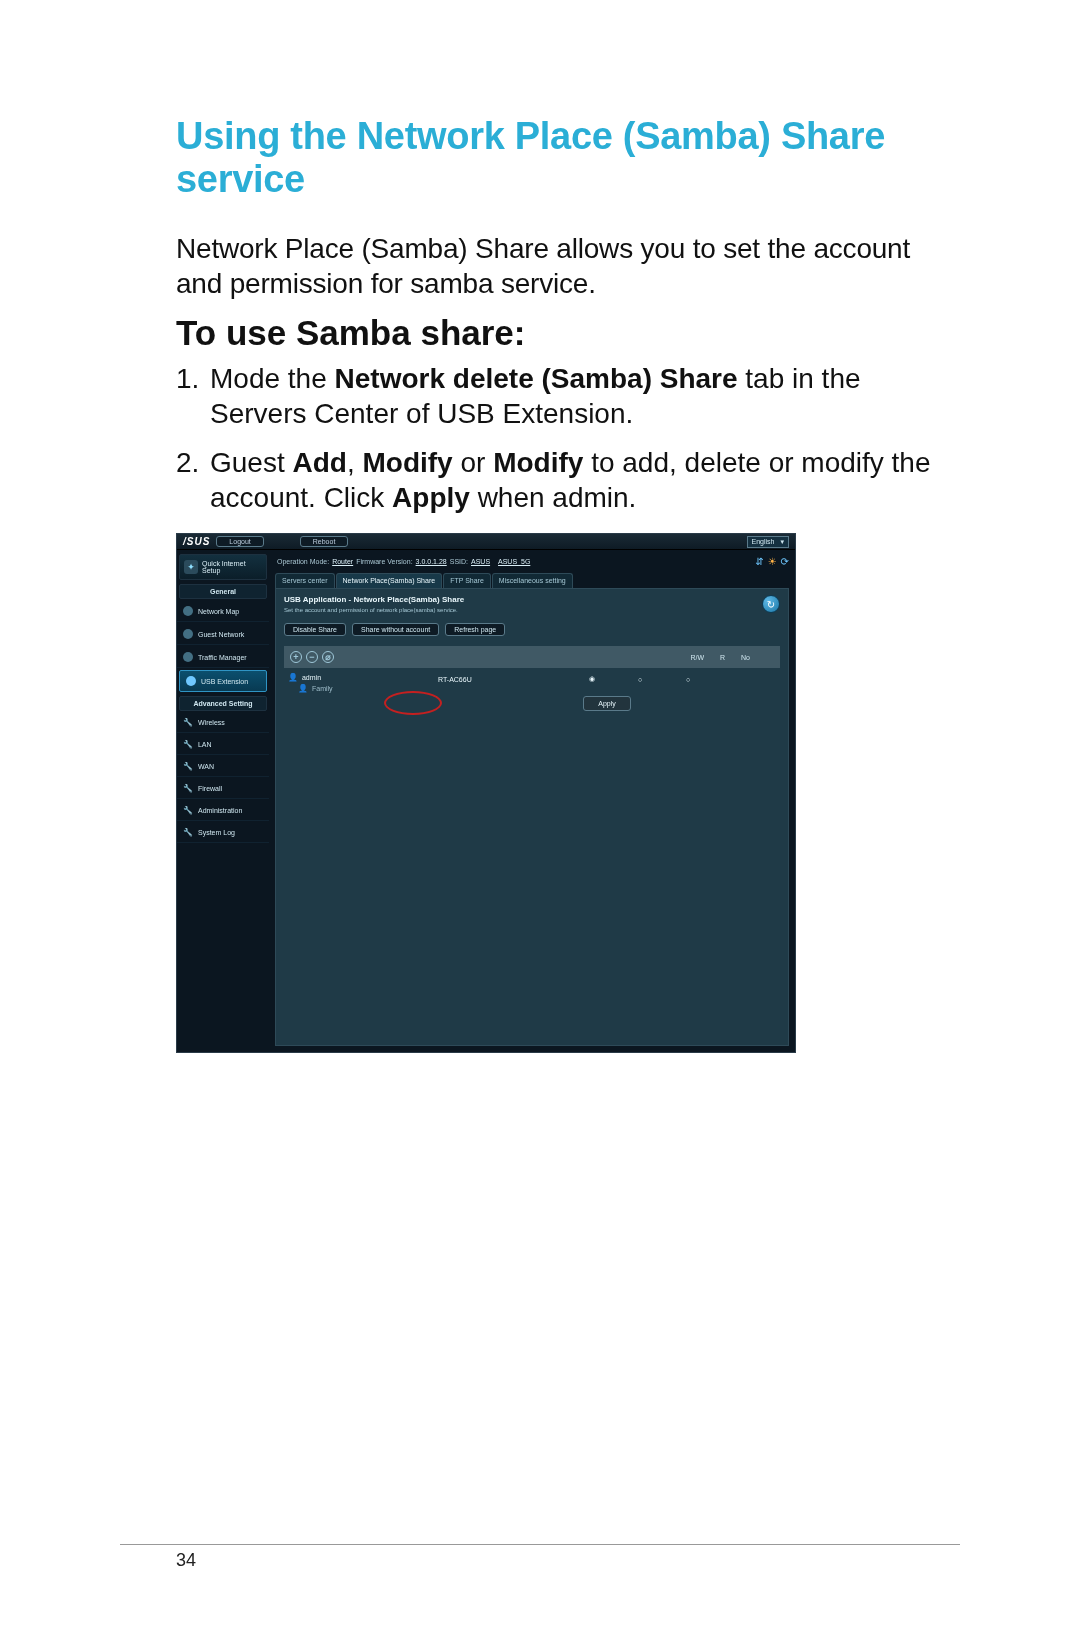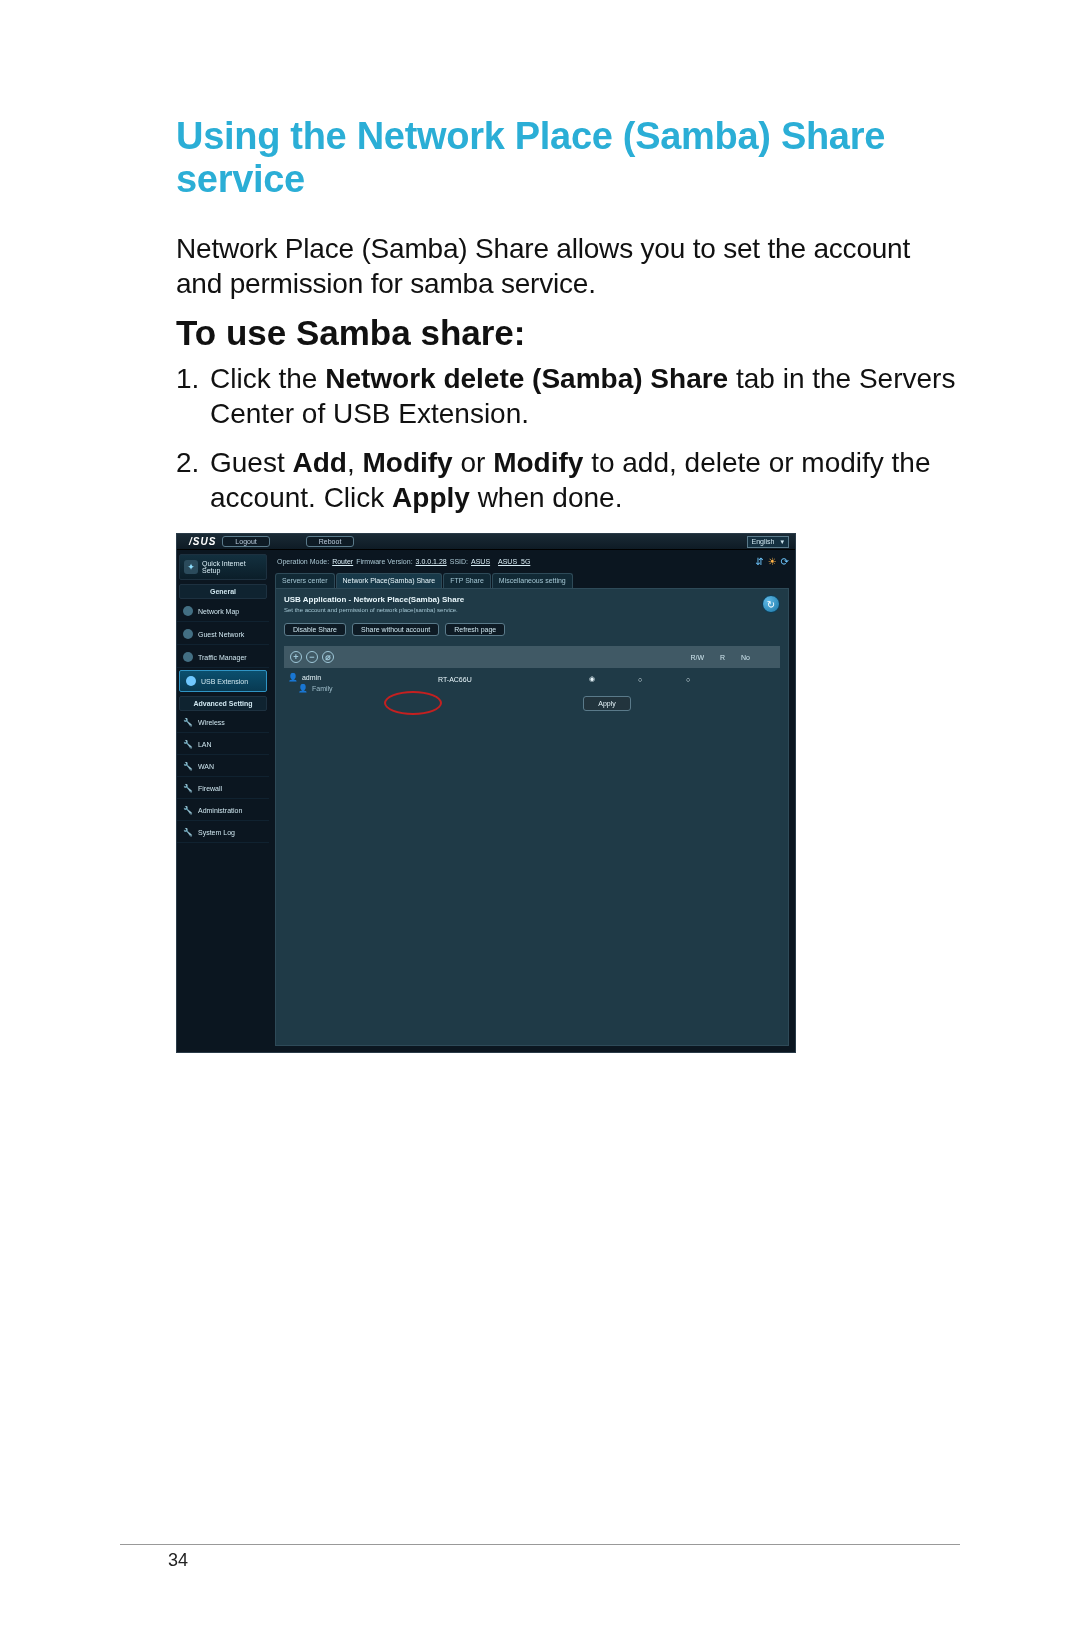--- a/index.html
+++ b/index.html
@@ -63,21 +63,21 @@
     overflow: hidden;
   }
   
   .topbar {
     height: 16px;
     background: linear-gradient(#1a2a35,#0e1b25);
     border-bottom: 1px solid #000;
     display: flex;
     align-items: center;
     gap: 6px;
-    padding-left: 12px;
+    padding-left: 6px;
   }
   .brand { color:#fff; font-style: italic; font-weight:700; font-size:10px; letter-spacing:1px; }
   .pill {
     border: 1px solid #5a7a8a;
     background: #0e1b25;
     color:#bcd;
     font-size:7px;
     padding:1px 12px;
     border-radius:3px;
   }
@@ -217,42 +217,42 @@
     margin:10px auto 0 auto; display:block;
     font-size:7px;padding:3px 14px;border:1px solid #5a7a8a;border-radius:3px;
     background:#22343d;color:#e8f6fb;
   }
 
   .page-footer-rule {
     position:absolute; left:120px; right:120px; bottom:82px;
     border-top:1px solid #999;
   }
   .page-num {
-    position:absolute; left:168px; bottom:56px;
+    position:absolute; left:176px; bottom:56px;
     font-size:18px; color:#222;
   }
 </style>
 </head>
 <body>
 
 <div class="page">
   <h2 class="section-title">Using the Network Place (Samba) Share service</h2>
 
   <p class="intro">Network Place (Samba) Share allows you to set the account and permission for samba service.</p>
 
   <p class="subhead">To use Samba share:</p>
 
   <ol class="steps">
     <li>
       <span class="num">1.</span>
-      <span>Click the </span><span class="b">Network delete (Samba) Share</span><span> tab in the Servers Center of USB Extension.</span>
+      <span>Mode the </span><span class="b">Network delete (Samba) Share</span><span> tab in the Servers Center of USB Extension.</span>
     </li>
     <li>
       <span class="num">2.</span>
-      <span>Guest </span><span class="b">Add</span><span>, </span><span class="b">Modify</span><span> or </span><span class="b">Modify</span><span> to add, delete or modify the account. Click </span><span class="b">Apply</span><span> when done.</span>
+      <span>Guest </span><span class="b">Add</span><span>, </span><span class="b">Modify</span><span> or </span><span class="b">Modify</span><span> to add, delete or modify the account. Click </span><span class="b">Apply</span><span> when admin.</span>
     </li>
   </ol>
 
   <div class="shot">
     <div class="topbar">
       <span class="brand">/SUS</span>
       <span class="pill">Logout</span>
       <span class="pill">Reboot</span>
       <span class="lang">English</span>
     </div>

